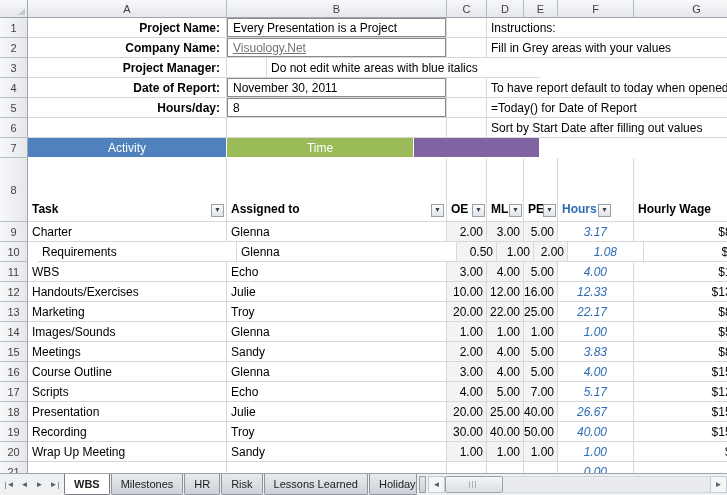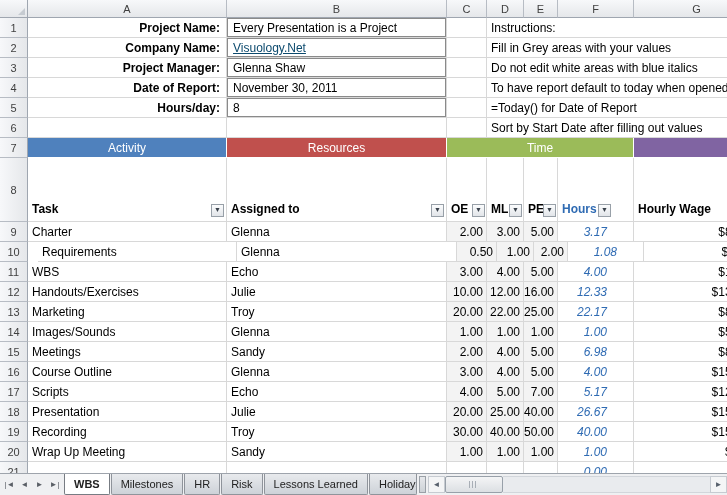--- a/index.html
+++ b/index.html
@@ -26,21 +26,21 @@
   
   .grid { position:absolute; left:28px; top:18px; }
   .r { display:flex; }
   .c { box-sizing:border-box; border-right:1px solid #D8D8D8; border-bottom:1px solid #D8D8D8;
     overflow:hidden; white-space:nowrap; display:flex; align-items:center; background:#fff; }
   .al { justify-content:flex-start; padding:0 2px 0 4px; }
   .ar { justify-content:flex-end; padding:0 3px 0 1px; }
   .b  { font-weight:bold; }
   .lab{ padding-right:6px; }
   .inputbox { box-shadow:inset 0 0 0 1px #8A8A8A; padding-left:6px; }
-  .link { color:#0c4a6e; text-decoration:underline; }
+  .link { color:#737373; text-decoration:underline; }
   .instr { border-right:none; padding-left:4px; }
   .shade { background:#F3F3F3; }
   .hours { color:#2F6BB3; font-style:italic; padding-right:26px; }
   .wage { padding-right:4px; }
 
   .band { color:#fff; justify-content:center; border-right:1px solid #fff; border-bottom:1px solid #fff; }
 
   .hc { position:relative; align-items:flex-end; padding:0 2px 5px 4px; font-weight:bold; }
   .hc .ht { display:block;text-align:center; }
   .hoursh { color:#2F6BB3; }
@@ -120,21 +120,20 @@
         <div class="r" style="height: 20px;">
           <div class="c ar b lab" style="width: 199px;">Company Name:</div>
           <div class="c al inputbox" style="width: 220px;">
             <div class="link">Visuology.Net</div>
           </div>
           <div class="c" style="width: 40px;"></div>
           <div class="c al instr" style="width: 273px;">Fill in Grey areas with your values</div>
         </div>
         <div class="r" style="height: 20px;">
           <div class="c ar b lab" style="width: 199px;">Project Manager:</div>
-          <div class="c al inputbox" style="width: 220px;">Glenna Shaw</div>
           <div class="c" style="width: 40px;"></div>
           <div class="c al instr" style="width: 273px;">Do not edit white areas with blue italics</div>
         </div>
         <div class="r" style="height: 20px;">
           <div class="c ar b lab" style="width: 199px;">Date of Report:</div>
           <div class="c al inputbox" style="width: 220px;">November 30, 2011</div>
           <div class="c" style="width: 40px;"></div>
           <div class="c al instr" style="width: 273px;">To have report default to today when opened, use</div>
         </div>
         <div class="r" style="height: 20px;">
@@ -144,21 +143,20 @@
           <div class="c al instr" style="width: 273px;">=Today() for Date of Report</div>
         </div>
         <div class="r" style="height: 20px;">
           <div class="c" style="width: 199px;"></div>
           <div class="c" style="width: 220px;"></div>
           <div class="c" style="width: 40px;"></div>
           <div class="c al instr" style="width: 273px;">Sort by Start Date after filling out values</div>
         </div>
         <div class="r" style="height: 20px;">
           <div class="c band" style="width: 199px; background: rgb(79, 129, 189);">Activity</div>
-          <div class="c band" style="width: 220px; background: rgb(192, 80, 77);">Resources</div>
           <div class="c band" style="width: 187px; background: rgb(155, 187, 89);">Time</div>
           <div class="c band" style="width: 126px; background: rgb(128, 100, 162);"></div>
         </div>
         <div class="r" style="height: 64px;">
           <div class="c hc" style="width: 199px;">
             <div class="ht">Task</div>
             <div class="fbtn">▼</div>
           </div>
           <div class="c hc" style="width: 220px;">
             <div class="ht">Assigned to</div>
@@ -237,21 +235,21 @@
           <div class="c ar shade" style="width: 34px;">1.00</div>
           <div class="c ar hours" style="width: 76px;">1.00</div>
           <div class="c ar wage" style="width: 126px;">$50.00</div>
         </div>
         <div class="r" style="height: 20px;">
           <div class="c al" style="width: 199px;">Meetings</div>
           <div class="c al" style="width: 220px;">Sandy</div>
           <div class="c ar shade" style="width: 40px;">2.00</div>
           <div class="c ar shade" style="width: 37px;">4.00</div>
           <div class="c ar shade" style="width: 34px;">5.00</div>
-          <div class="c ar hours" style="width: 76px;">6.98</div>
+          <div class="c ar hours" style="width: 76px;">3.83</div>
           <div class="c ar wage" style="width: 126px;">$80.00</div>
         </div>
         <div class="r" style="height: 20px;">
           <div class="c al" style="width: 199px;">Course Outline</div>
           <div class="c al" style="width: 220px;">Glenna</div>
           <div class="c ar shade" style="width: 40px;">3.00</div>
           <div class="c ar shade" style="width: 37px;">4.00</div>
           <div class="c ar shade" style="width: 34px;">5.00</div>
           <div class="c ar hours" style="width: 76px;">4.00</div>
           <div class="c ar wage" style="width: 126px;">$150.00</div>

